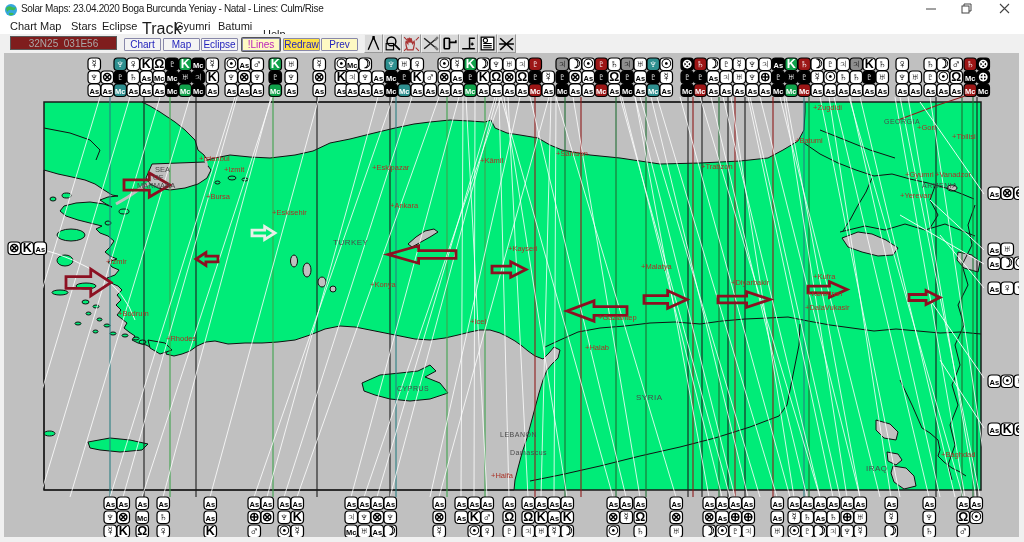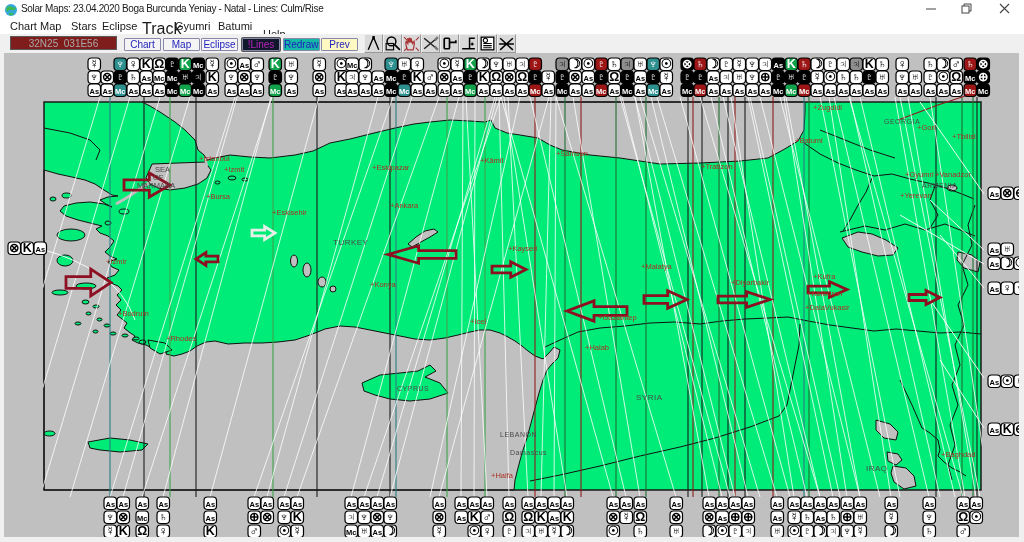--- a/index.html
+++ b/index.html
@@ -24,22 +24,22 @@
 <div class="abs" style="left:102px;top:20px;font-size:11px;color:#1a1a1a">Eclipse</div>
 <div class="abs" style="left:142px;top:20px;font-size:16px;color:#1a1a1a">Track</div>
 <div class="abs" style="left:175px;top:20px;font-size:11px;color:#1a1a1a">Gyumri</div>
 <div class="abs" style="left:218px;top:20px;font-size:11px;color:#1a1a1a">Batumi</div>
 <div class="abs" style="left:263px;top:28px;font-size:11px;color:#1a1a1a">Help</div>
 <div class="abs" style="left:0;top:34px;width:1024px;height:19px;background:#f0f0f0"></div>
 <div class="abs" style="left:10px;top:36px;width:107px;height:14px;background:#7f1d1d;border:1px solid #5a5a5a;color:#a9a9a9;font-size:10px;text-align:center;line-height:13px">32N25&nbsp; 031E56</div>
 <div class="abs" style="left:124px;top:37.5px;width:37px;height:13px;background:#f4f4f4;border:1px solid #8888aa;border-radius:1px;color:#2222bb;font-size:10px;text-align:center;line-height:12px">Chart</div>
 <div class="abs" style="left:163px;top:37.5px;width:37px;height:13px;background:#f4f4f4;border:1px solid #8888aa;border-radius:1px;color:#2222bb;font-size:10px;text-align:center;line-height:12px">Map</div>
 <div class="abs" style="left:201px;top:37.5px;width:37px;height:13px;background:#f4f4f4;border:1px solid #8888aa;border-radius:1px;color:#2222bb;font-size:10px;text-align:center;line-height:12px">Eclipse</div>
-<div class="abs" style="left:242px;top:37.5px;width:38px;height:13px;box-shadow:0 0 0 1px #555;background:#0f172a;border:1px solid #8888aa;border-radius:1px;color:#bb22bb;font-size:10px;text-align:center;line-height:12px">!Lines</div>
-<div class="abs" style="left:283px;top:37.5px;width:37px;height:13px;background:#14b8a6;border:1px solid #8888aa;border-radius:1px;color:#2222bb;font-size:10px;text-align:left;line-height:12px">Redraw</div>
+<div class="abs" style="left:242px;top:37.5px;width:38px;height:13px;box-shadow:0 0 0 1px #555;background:#fef9c3;border:1px solid #8888aa;border-radius:1px;color:#bb22bb;font-size:10px;text-align:center;line-height:12px">!Lines</div>
+<div class="abs" style="left:283px;top:37.5px;width:37px;height:13px;background:#fde047;border:1px solid #8888aa;border-radius:1px;color:#2222bb;font-size:10px;text-align:center;line-height:12px">Redraw</div>
 <div class="abs" style="left:321px;top:37.5px;width:37px;height:13px;background:#fef9c3;border:1px solid #8888aa;border-radius:1px;color:#2222bb;font-size:10px;text-align:center;line-height:12px">Prev</div>
 <div class="abs" style="left:364px;top:34px;width:19px;height:19px;background:#d9d9d9;border:1px solid #999;border-top-color:#eee;border-left-color:#eee"></div>
 <svg class="abs" style="left:364px;top:34px" width="19" height="19" viewBox="0 0 18 18">
     <path d="M9 3 L4 15 M9 3 L14 15 M9 3 l0 -1" stroke="#000" stroke-width="1.3" fill="none"></path>
     <rect x="8" y="2" width="2.2" height="3.2" fill="#000"></rect>
   </svg>
 <div class="abs" style="left:383px;top:34px;width:19px;height:19px;background:#d9d9d9;border:1px solid #999;border-top-color:#eee;border-left-color:#eee"></div>
 <svg class="abs" style="left:383px;top:34px" width="19" height="19" viewBox="0 0 18 18">
     <circle cx="8" cy="7" r="4.2" fill="none" stroke="#000" stroke-width="1.4"></circle>
     <path d="M11 10 L16 15" stroke="#000" stroke-width="1.7"></path>

